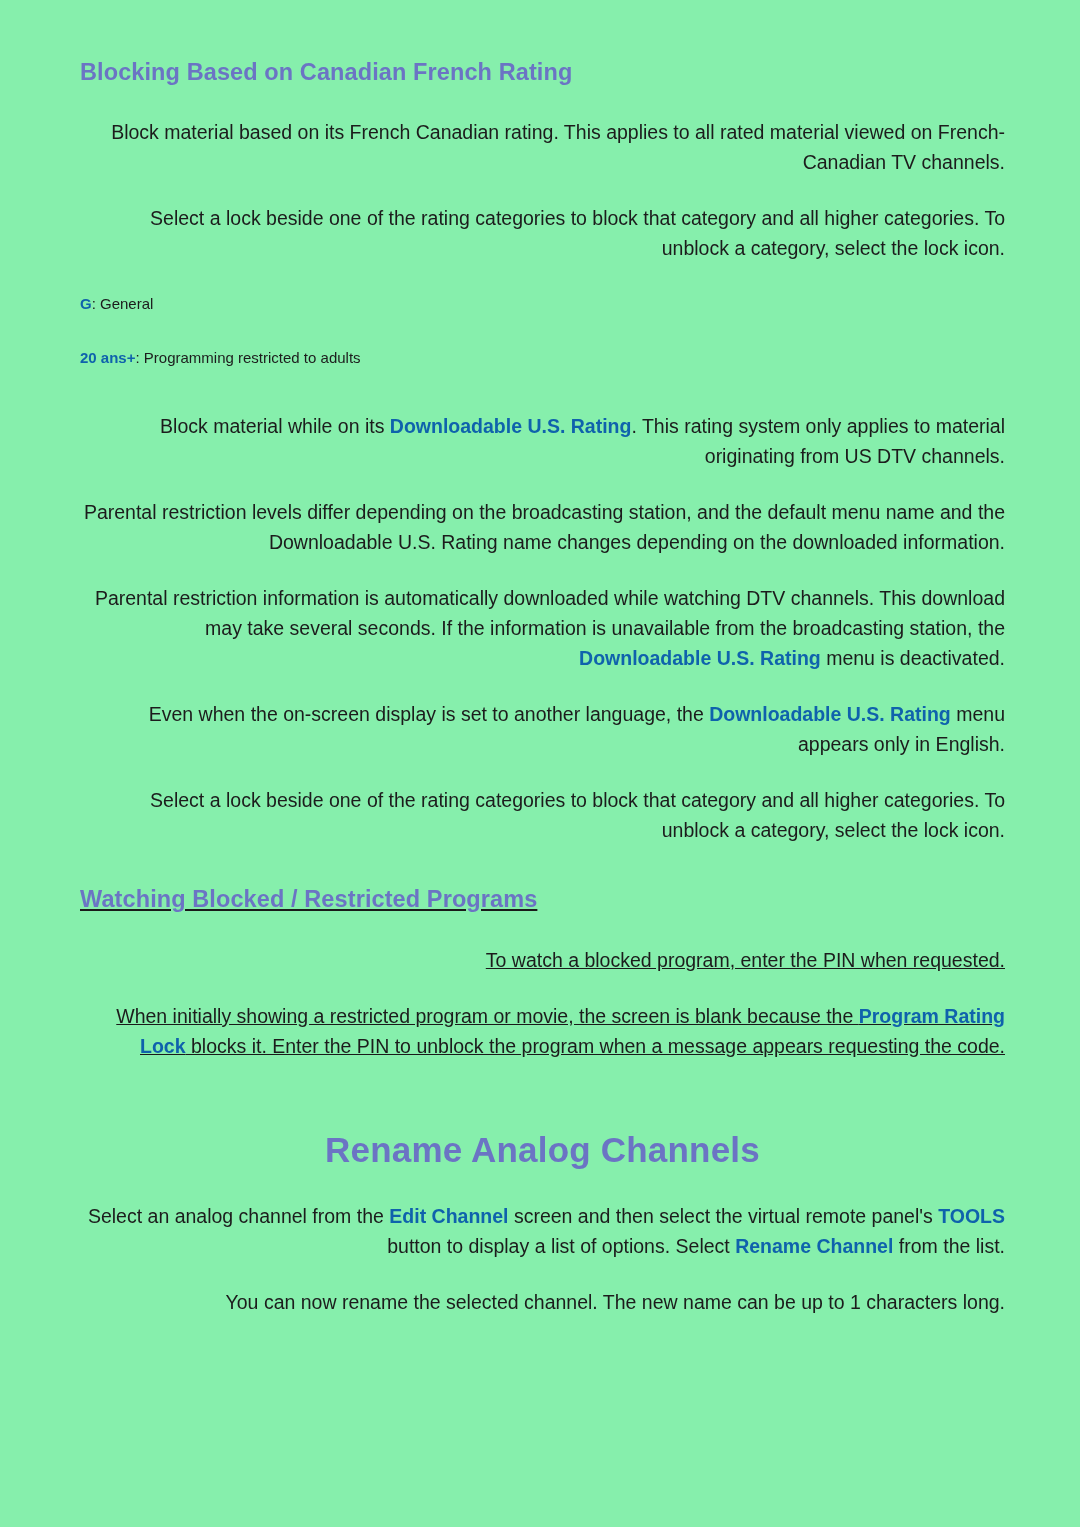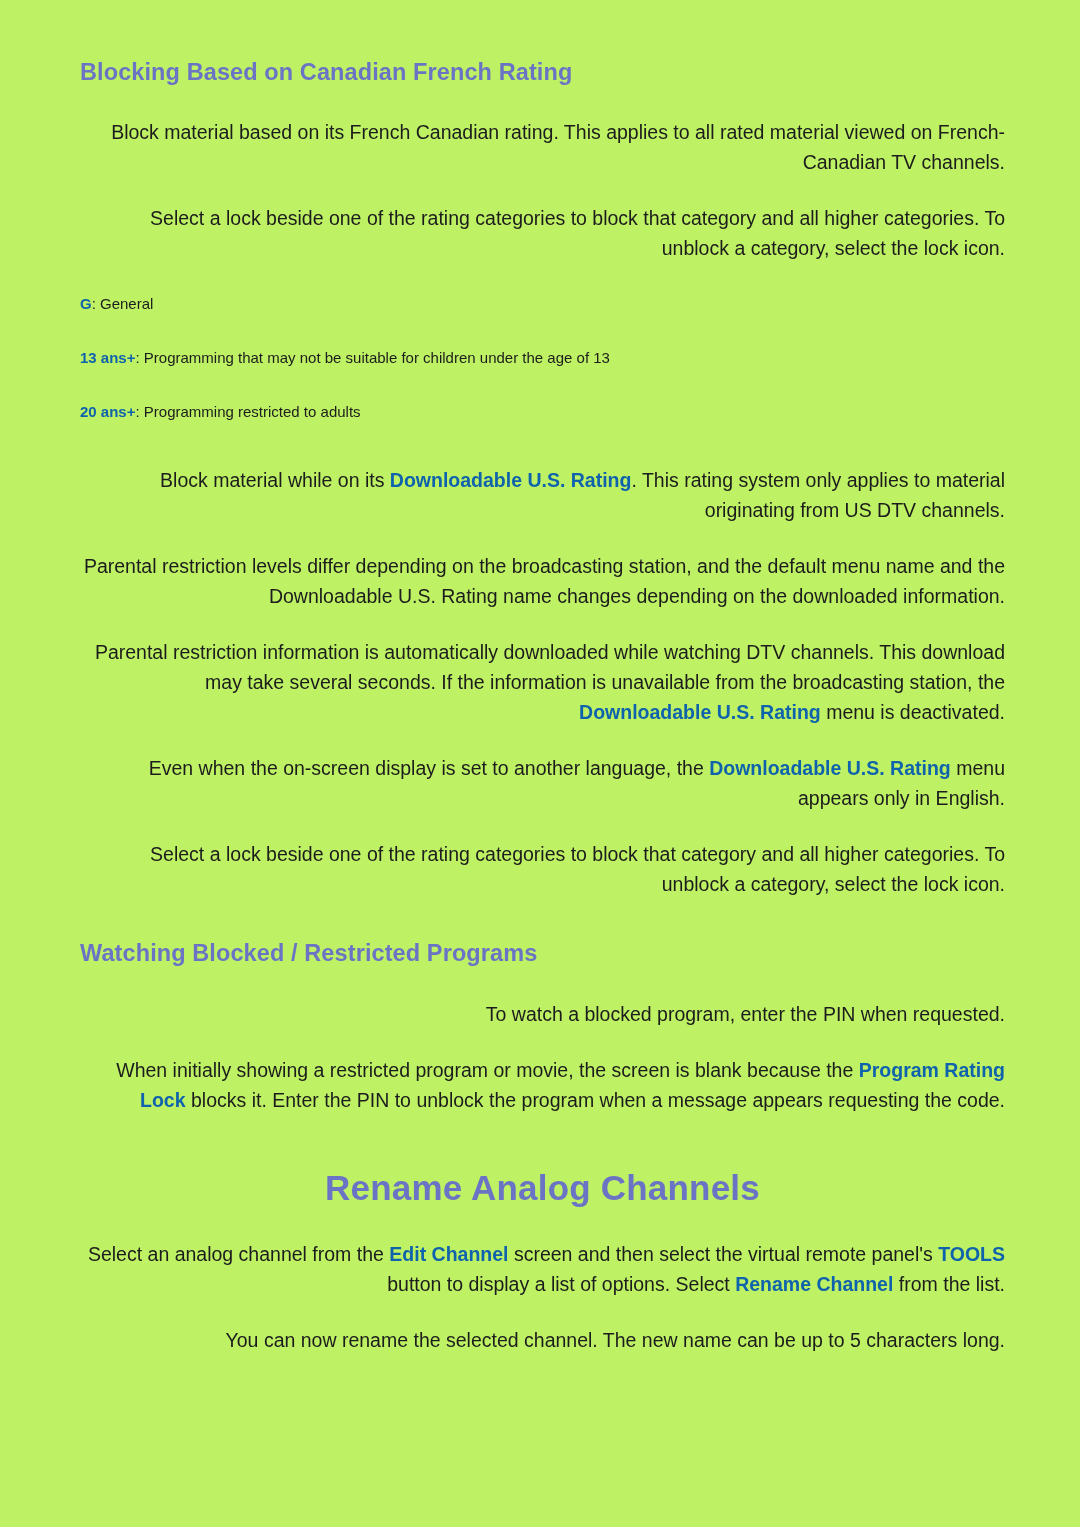--- a/index.html
+++ b/index.html
@@ -14,21 +14,21 @@
     font-family: "Liberation Sans", sans-serif;
     color: #1a1a1a;
     -webkit-font-smoothing: antialiased;
   }
   .page {
     position: relative;
     width: 1080px;
     height: 1527px;
     box-sizing: border-box;
     padding: 0 80px;
-    background: #bef264;
+    background: #86efac;
   }
   .content {
     width: 925px;
     padding-top: 58px;
   }
 
   h2.section-heading {
     font-size: 23.5px;
     font-weight: bold;
     color: #6b74c4;
@@ -82,38 +82,37 @@
   .hl {
     color: #0f62ac;
     font-weight: bold;
   }
 
   .section {
     margin-bottom: 0;
   }
   .sec-gap-1 { margin-bottom: 38px; }
   .sec-gap-2 { margin-bottom: 40px; }
-  .sec-gap-3 { margin-bottom: 52px; }
+  .sec-gap-3 { margin-bottom: 68px; text-decoration: underline; }
 </style>
 </head>
 <body>
 
 <div class="page">
   <div class="content">
 
     <div class="section sec-gap-1">
       <h2 class="section-heading">Blocking Based on Canadian French Rating</h2>
 
       <p class="body-text">Block material based on its French Canadian rating. This applies to all rated material viewed on French-Canadian TV channels.</p>
 
       <p class="body-text">Select a lock beside one of the rating categories to block that category and all higher categories. To unblock a category, select the lock icon.</p>
 
       <ul class="rating-list">
         <li><span class="rating-key">G</span><span>: </span><span>General</span></li>
-        <li><span class="rating-key">13 ans+</span><span>: </span><span>Programming that may not be suitable for children under the age of 13</span></li>
         <li><span class="rating-key">20 ans+</span><span>: </span><span>Programming restricted to adults</span></li>
       </ul>
     </div>
 
     <div class="section sec-gap-2">
 
       <p class="body-text"><span>Block material while on its </span><span class="hl">Downloadable U.S. Rating</span><span>. This rating system only applies to material originating from US DTV channels.</span></p>
 
       <p class="body-text">Parental restriction levels differ depending on the broadcasting station, and the default menu name and the Downloadable U.S. Rating name changes depending on the downloaded information.</p>
 
@@ -130,17 +129,17 @@
       <p class="body-text">To watch a blocked program, enter the PIN when requested.</p>
 
       <p class="body-text"><span>When initially showing a restricted program or movie, the screen is blank because the </span><span class="hl">Program Rating Lock</span><span> blocks it. Enter the PIN to unblock the program when a message appears requesting the code.</span></p>
     </div>
 
     <div class="section">
       <h1 class="chapter-title">Rename Analog Channels</h1>
 
       <p class="body-text"><span>Select an analog channel from the </span><span class="hl">Edit Channel</span><span> screen and then select the virtual remote panel's </span><span class="hl">TOOLS</span><span> button to display a list of options. Select </span><span class="hl">Rename Channel</span><span> from the list.</span></p>
 
-      <p class="body-text">You can now rename the selected channel. The new name can be up to 5 characters long.</p>
+      <p class="body-text">You can now rename the selected channel. The new name can be up to 1 characters long.</p>
     </div>
 
   </div>
 </div>
 
 </body></html>

